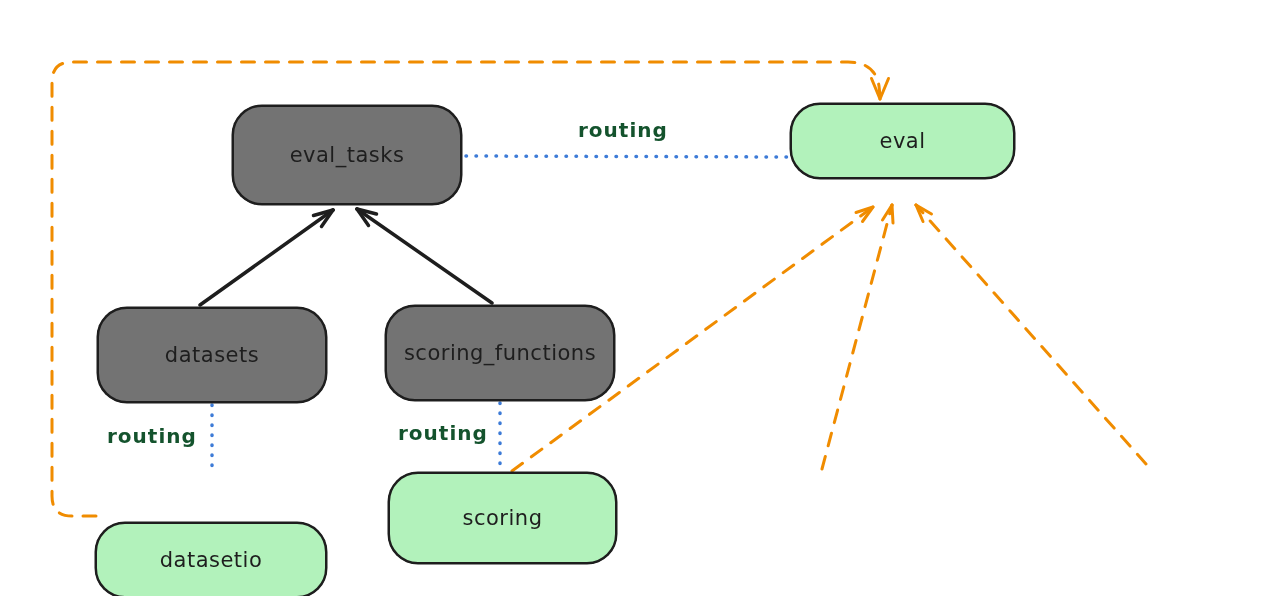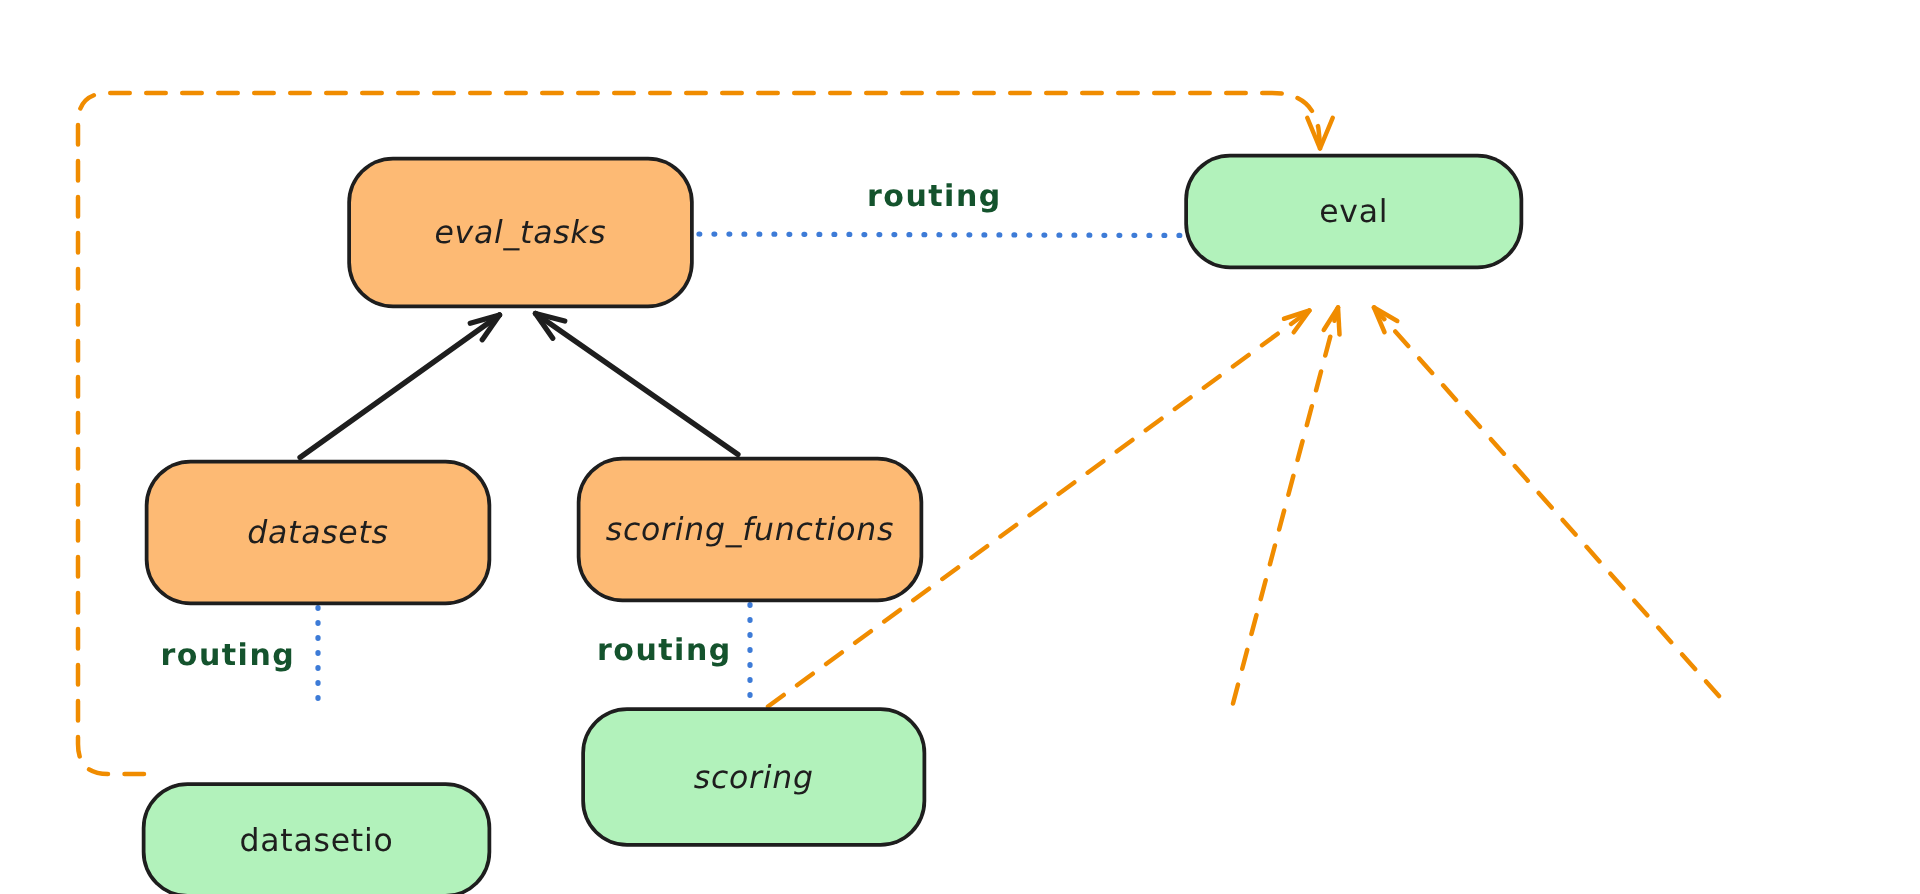--- a/index.html
+++ b/index.html
@@ -25,21 +25,21 @@
     border: 2.5px solid #1e1e1e;
     border-radius: 30px;
     display: flex;
     align-items: center;
     justify-content: center;
     font-size: 21px;
     color: #1e1e1e;
     letter-spacing: 0.5px;
     box-shadow: 0 0 0 0.5px #1e1e1e;
   }
-  .node.blue  { background: #fdba74; font-style: italic; }
+  .node.blue  { background: #737373; }
   .node.green { background: #b2f2bb; }
 
   .edge-label {
     position: absolute;
     color: #14532d;
     font-size: 20px;
     font-weight: 600;
     letter-spacing: 1px;
     white-space: nowrap;
   }
@@ -108,21 +108,21 @@
   </div>
 
   <div class="node blue" style="left:97px; top:307px; width:230px; height:96px;">
     <span>datasets</span>
   </div>
 
   <div class="node green" style="left:95px; top:498px; width:232px; height:76px;margin-top:24px;">
     <span>datasetio</span>
   </div>
 
-  <div class="node green" style="left:388px; top:472px; width:229px; height:92px;font-style:italic;">
+  <div class="node green" style="left:388px; top:472px; width:229px; height:92px;">
     <span>scoring</span>
   </div>
 
 
 
   <div class="edge-label" style="left:578px; top:118px;">routing</div>
 
   <div class="edge-label" style="left:107px; top:424px;">routing</div>
 
   <div class="edge-label" style="left:398px; top:421px;">routing</div>

